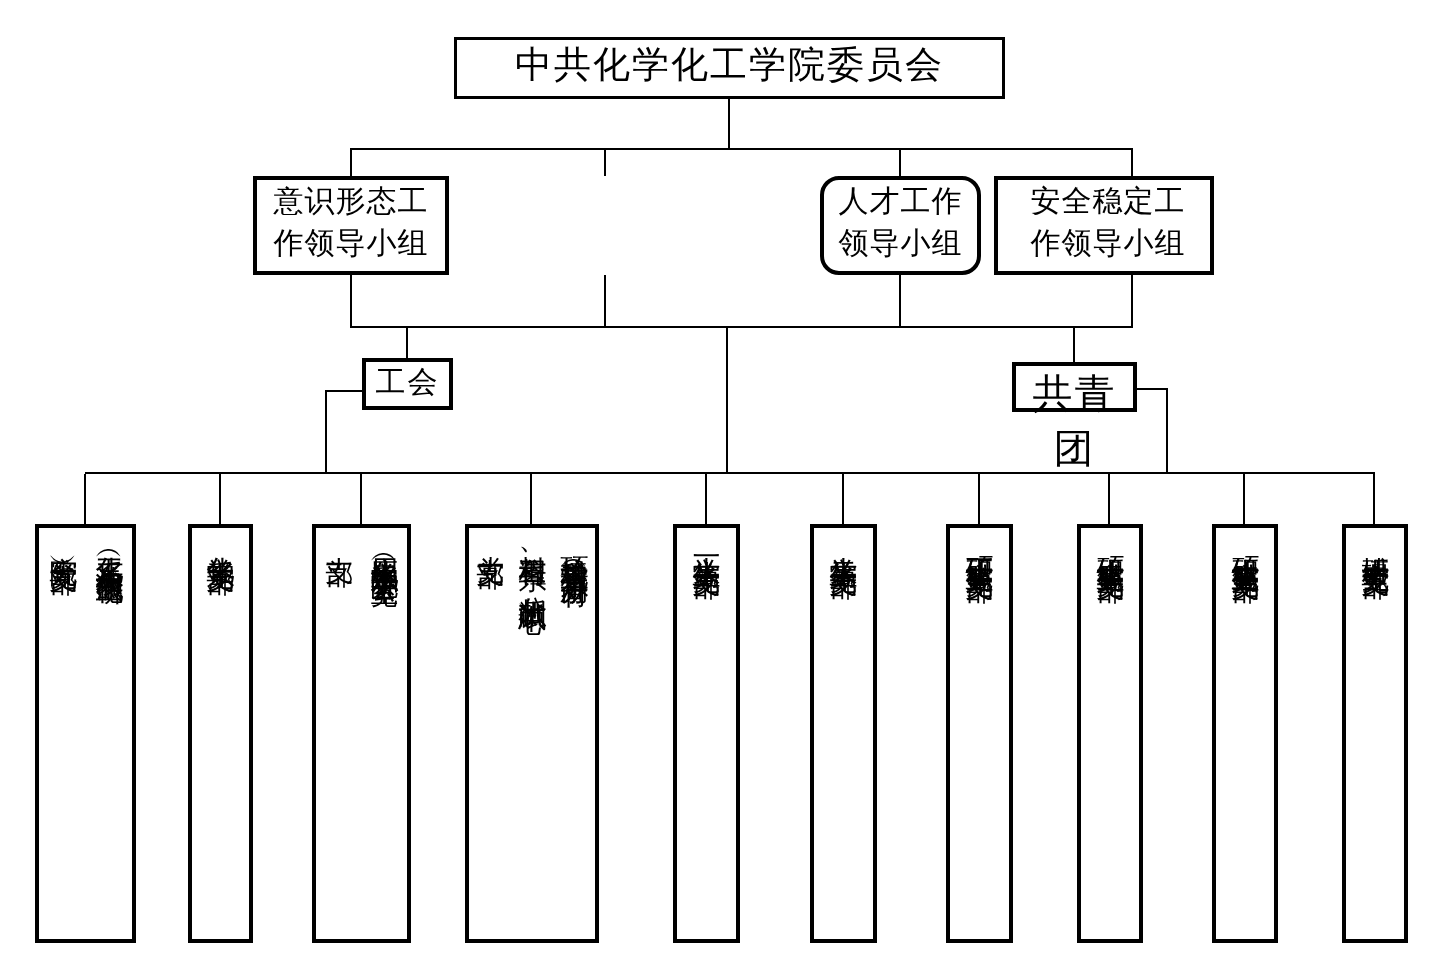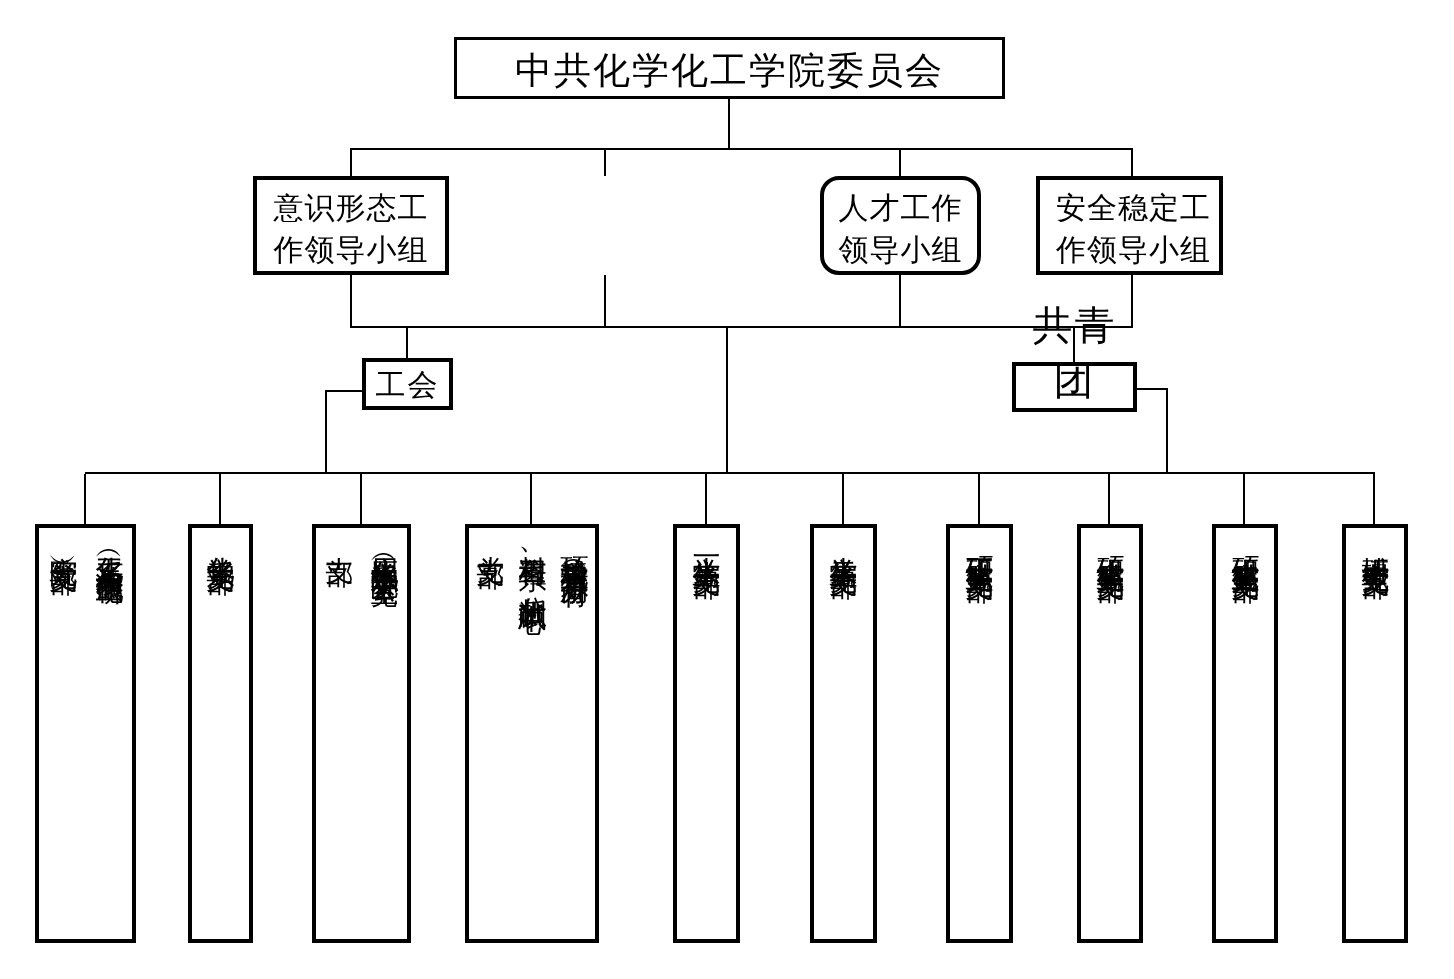--- a/index.html
+++ b/index.html
@@ -11,39 +11,39 @@
     font-family: "Liberation Serif", "DejaVu Serif", serif;
     color: #000000;
     overflow: hidden;
   }
   .box {
     position: absolute;
     box-sizing: border-box;
     border: 4px solid #000000;
     background: #ffffff;
     display: flex;
-    align-items: flex-end;
+    align-items: flex-start;
     justify-content: center;
     text-align: center;
   }
   .box span { white-space: pre-line; }
   
   #root-box {
     left: 454px; top: 37px; width: 551px; height: 62px;
     border-width: 3px; font-size: 37px; letter-spacing: 2px;
   }
   
   .group-box {
     top: 176px; height: 99px;
     font-size: 30px; line-height: 42px; letter-spacing: 1px;
   }
   #group-box-1 { left: 253px;  width: 196px; }
   #group-box-2 { left: 491px;  width: 229px; }
   #group-box-3 { left: 820px;  width: 161px; border-radius: 19px; }
-  #group-box-4 { left: 1036px; width: 187px; padding-left: 8px; }
+  #group-box-4 { left: 994px; width: 220px; padding-left: 8px; }
   
   #union-box { left: 362px;  top: 358px; width: 91px;  height: 52px; font-size: 30px; letter-spacing: 2px; }
   #youth-box { left: 1012px; top: 362px; width: 125px; height: 50px; font-size: 40px; letter-spacing: 2px; }
   
   .branch-box {
     top: 524px; height: 419px;
     display: block;
     writing-mode: vertical-rl;
     font-size: 28px; letter-spacing: 2px;
     padding: 6px 0 0 0;

